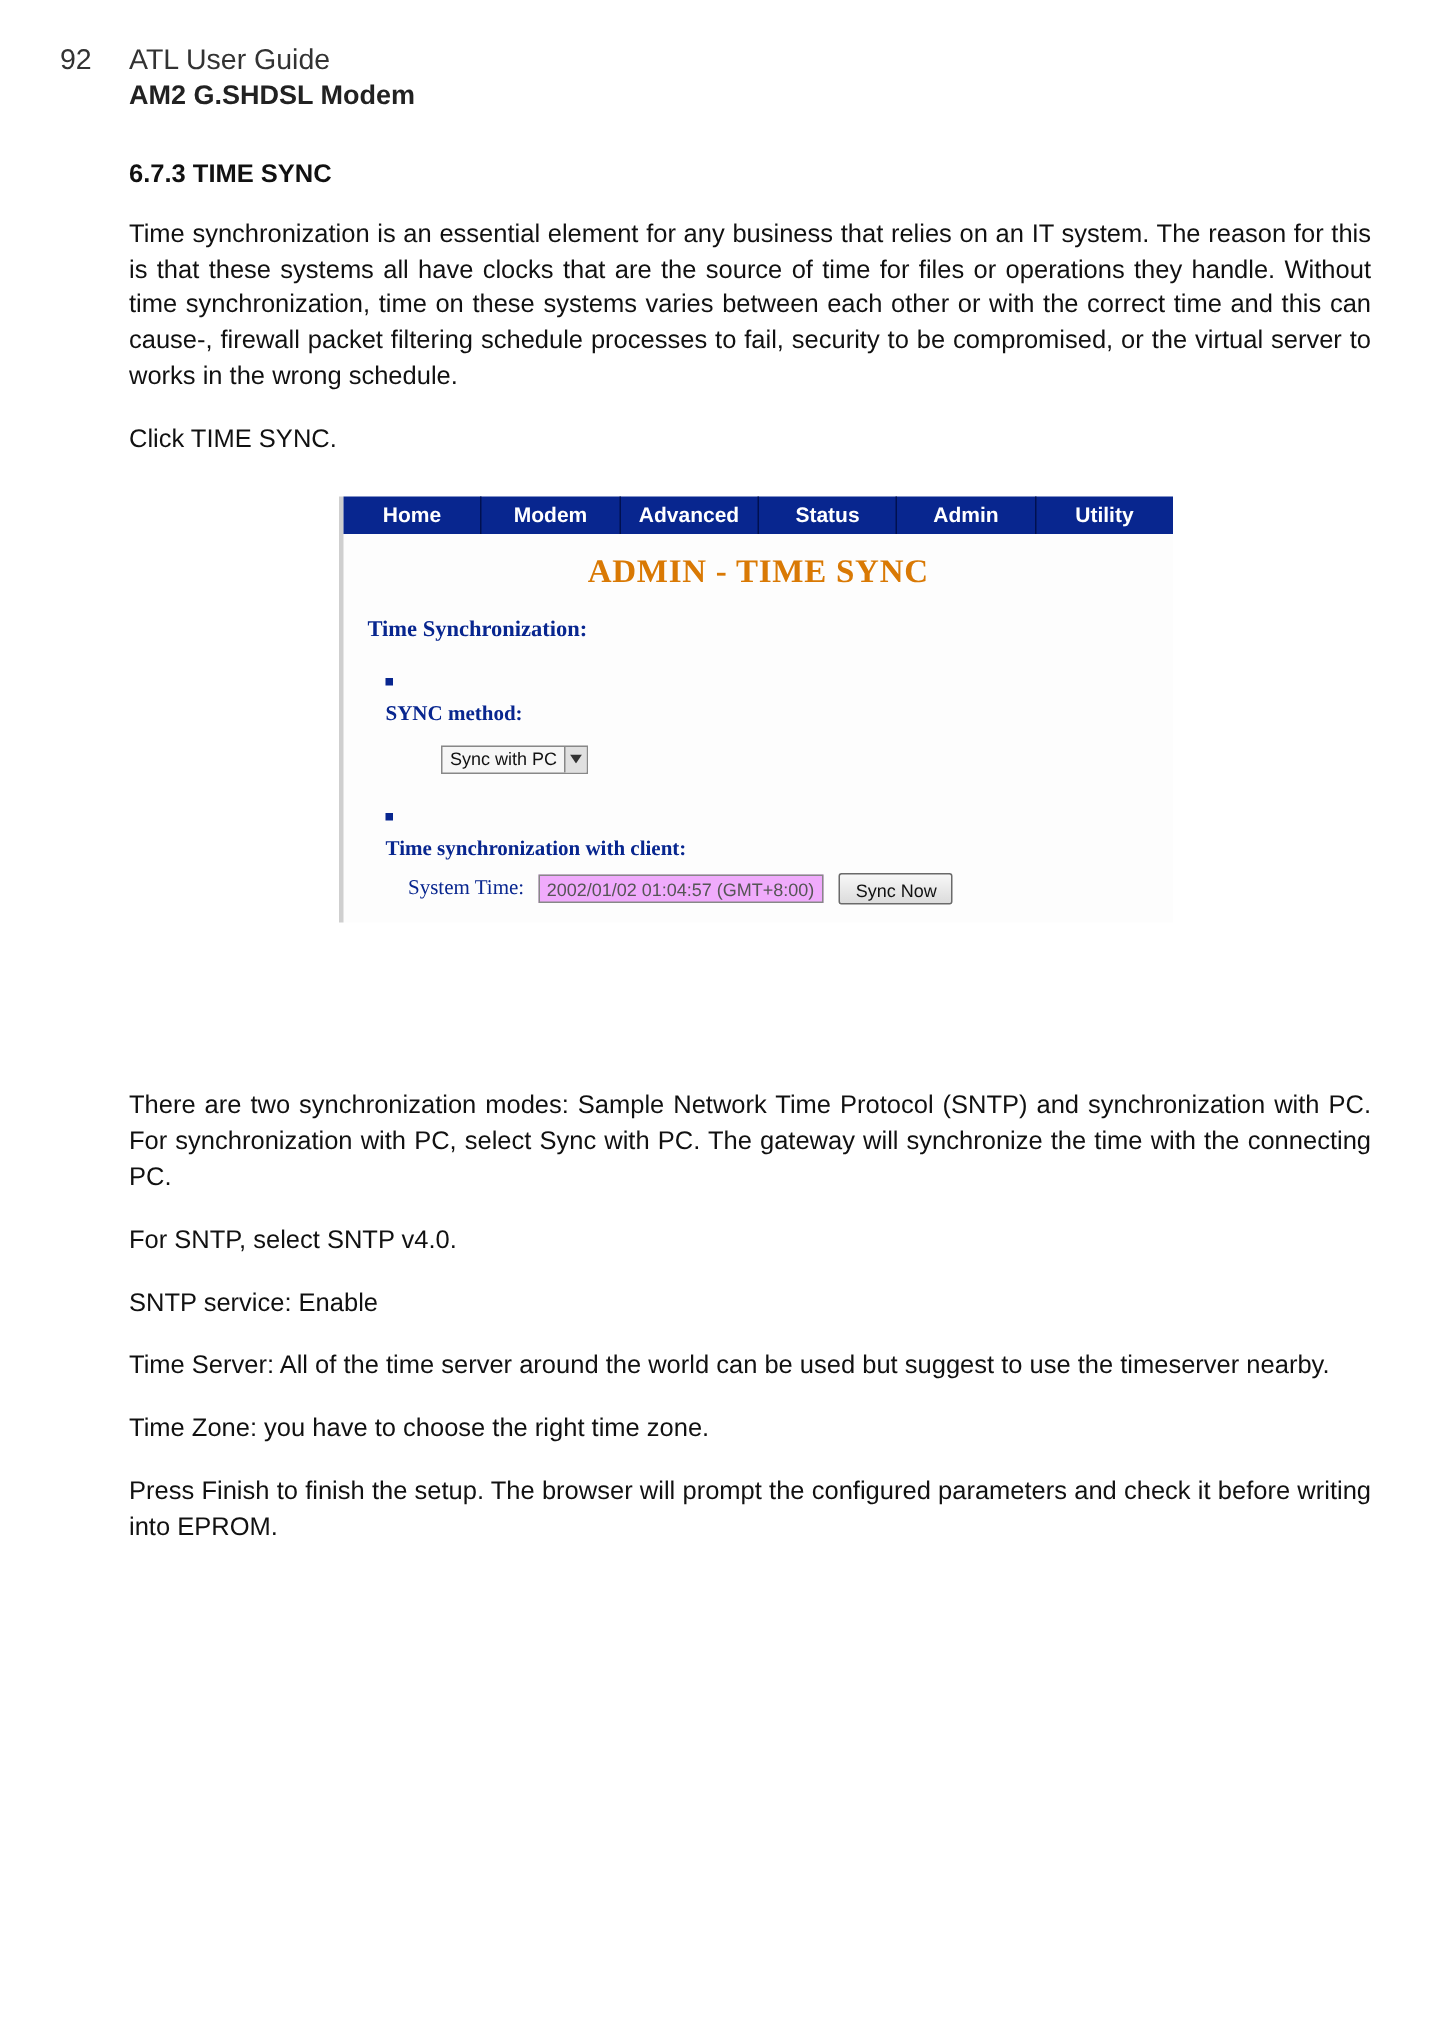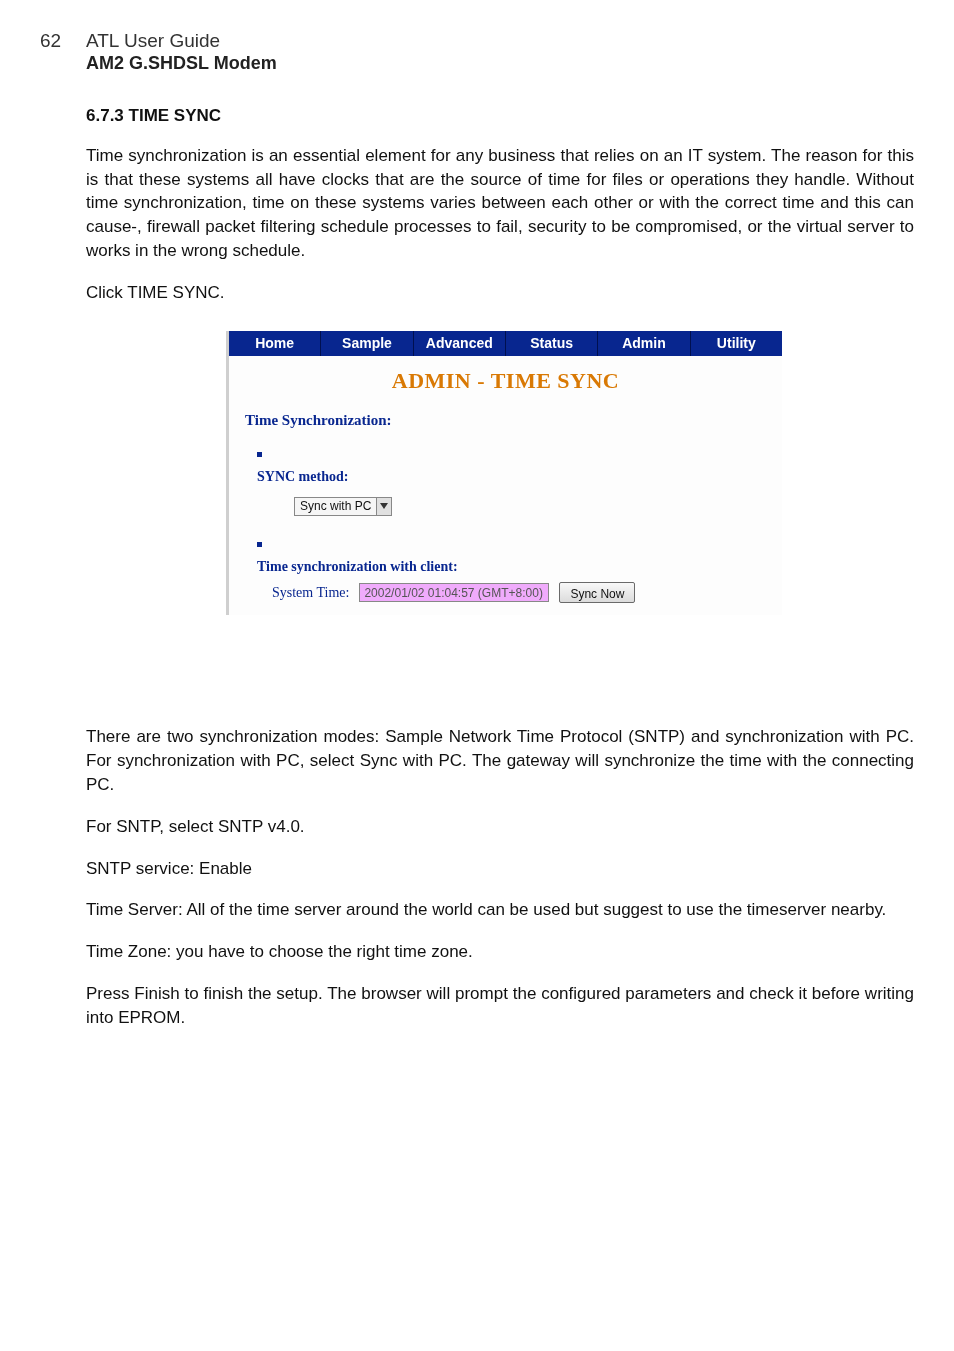--- a/index.html
+++ b/index.html
@@ -173,37 +173,37 @@
       border-radius: 2px;
       cursor: pointer;
       height: 21px;
       line-height: 15px;
     }
   </style>
 </head>
 <body>
 
 <div class="header-row">
-  <div class="page-num">62</div>
+  <div class="page-num">92</div>
   <div class="header-titles">
     <div class="doc-title">ATL User Guide</div>
     <div class="doc-subtitle">AM2 G.SHDSL Modem</div>
   </div>
 </div>
 
 <div class="content">
   <div class="section-heading">6.7.3  TIME SYNC</div>
 
   <div class="para">Time synchronization is an essential element for any business that relies on an IT system. The reason for this is that these systems all have clocks that are the source of time for files or operations they handle. Without time synchronization, time on these systems varies between each other or with the correct time and this can cause-, firewall packet filtering schedule processes to fail, security to be compromised, or the virtual server to works in the wrong schedule.</div>
   <div class="para">Click TIME SYNC.</div>
 
   <div class="screenshot-wrap">
     <div class="tabs">
       <div class="tab">Home</div>
-      <div class="tab">Sample</div>
+      <div class="tab">Modem</div>
       <div class="tab">Advanced</div>
       <div class="tab">Status</div>
       <div class="tab">Admin</div>
       <div class="tab">Utility</div>
     </div>
     <div class="panel-title">ADMIN - TIME SYNC</div>
     <div class="panel-body">
       <div class="panel-subhead">Time Synchronization:</div>
 
       <div class="bullet-row">

